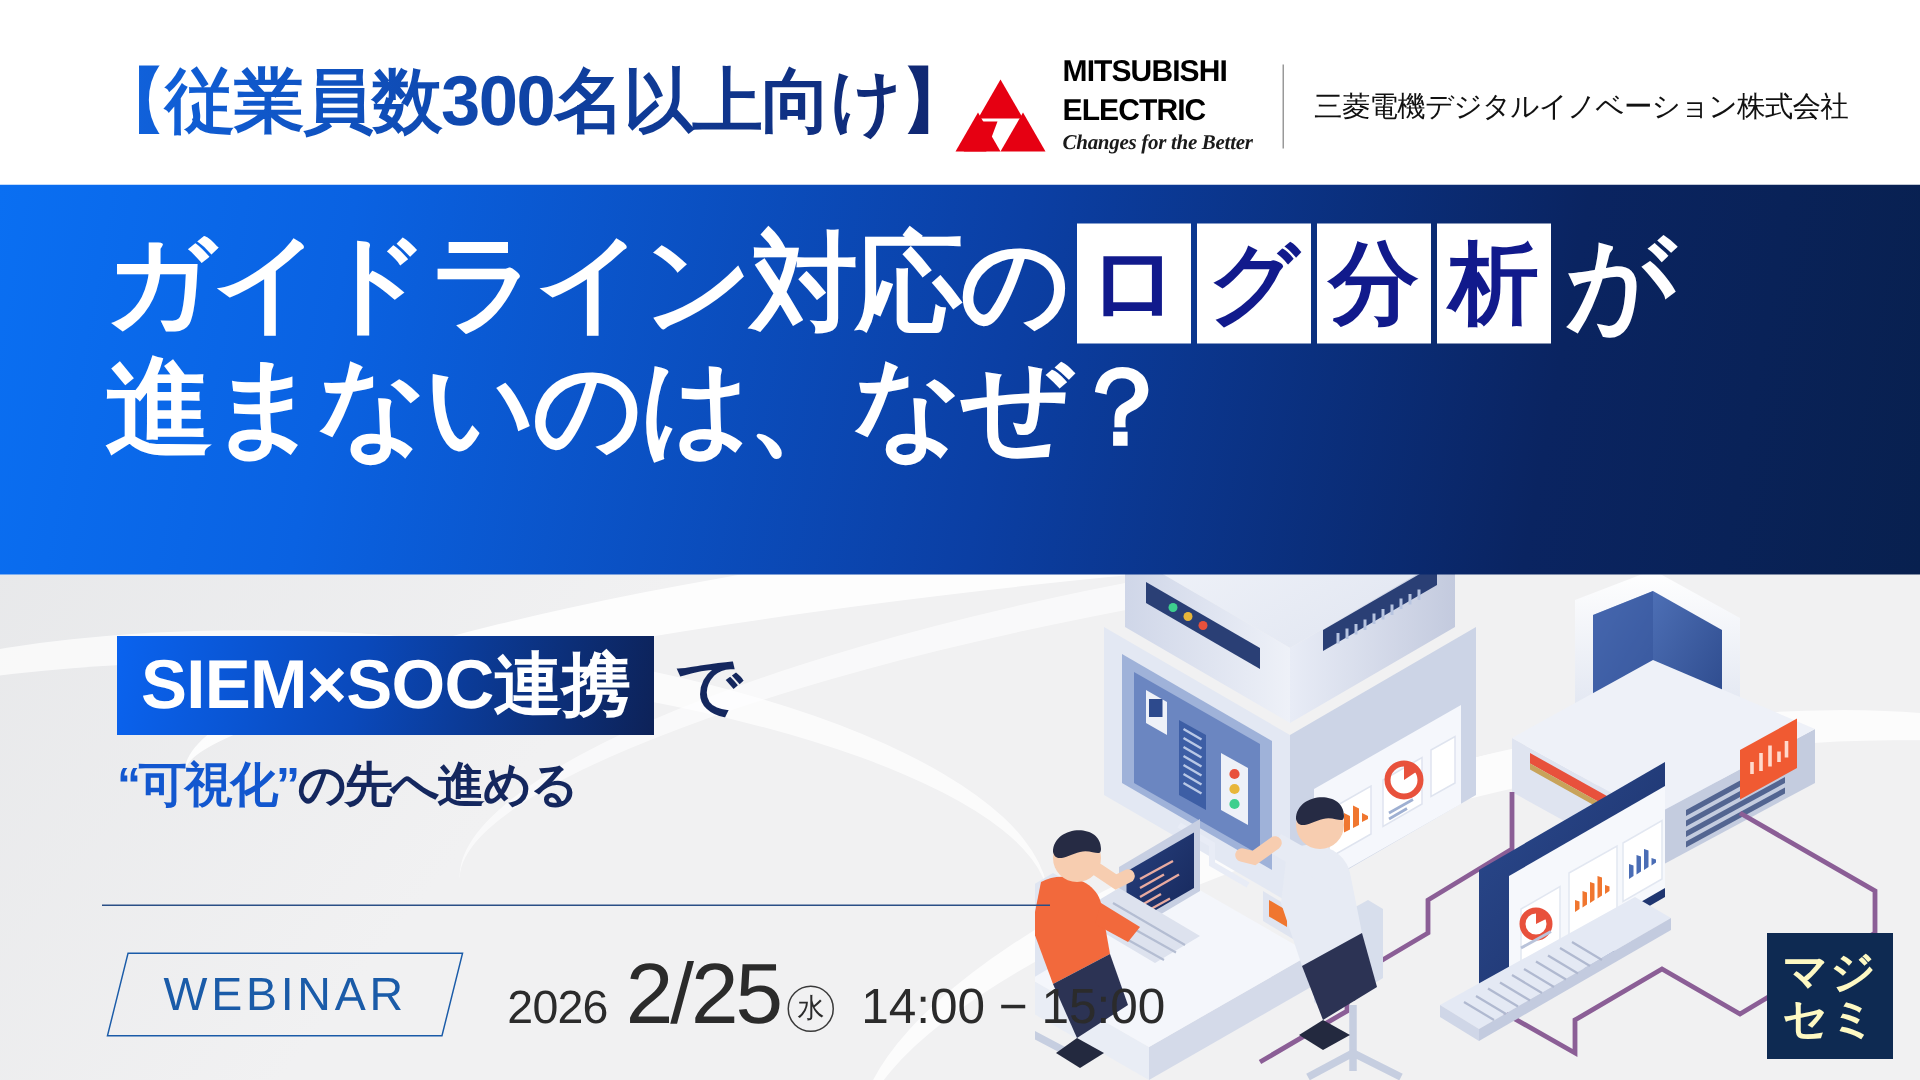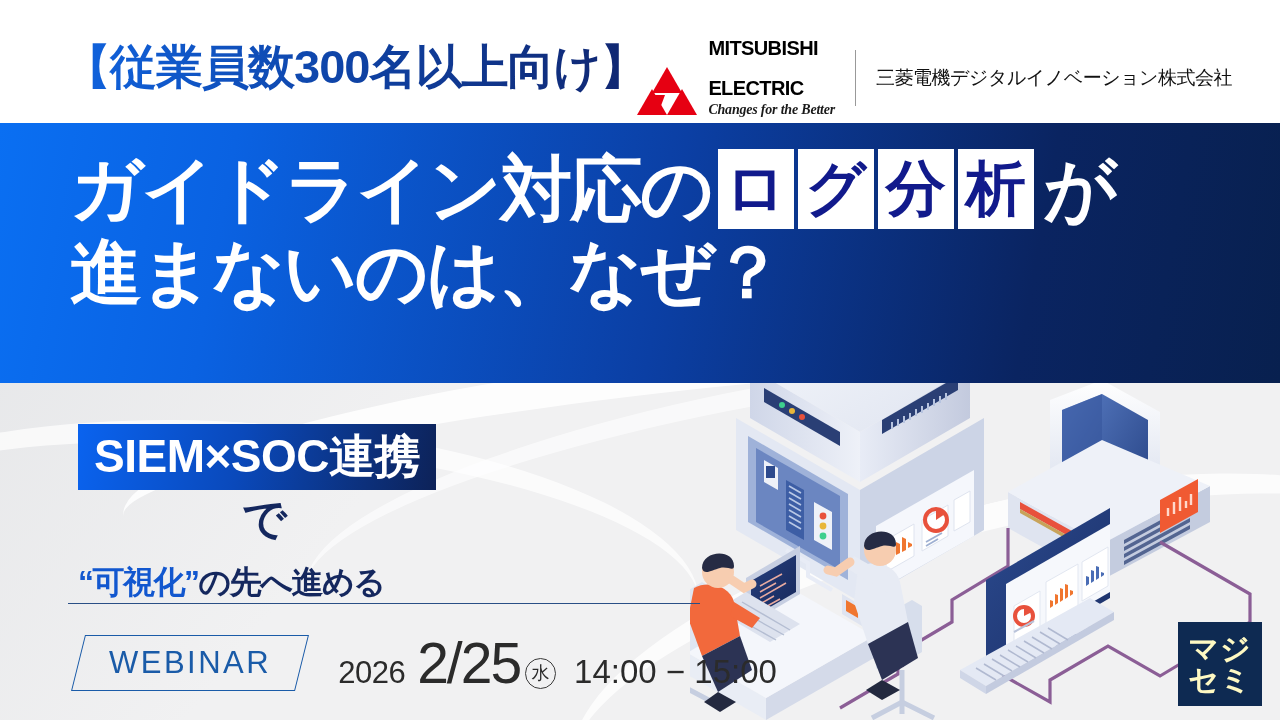--- a/index.html
+++ b/index.html
@@ -48,21 +48,21 @@
 
   
   .logo-wrap { position:absolute; right:48px; top:38px; display:flex; align-items:center; gap:0; }
   .me-mark { display:flex; align-items:flex-end; gap:10px; }
   .diamonds { width:62px; height:52px; }
   .me-words { display:flex; flex-direction:column; line-height:1; }
   .me-words .l1,.me-words .l2 {
     font-size:20px; font-weight:700; letter-spacing:-0.6px; color:#000000;
     font-family:"Liberation Sans",sans-serif;
   }
-  .me-words .l2 { margin-top:20px; }
+  .me-words .l2 { margin-top:6px; }
   .me-tag {
     font-family:"Liberation Serif","DejaVu Serif",serif;
     font-style:italic; font-weight:700; font-size:14px; color:#1a1a1a; margin-top:5px;
     letter-spacing:-0.2px;
   }
   .vbar { width:1px; height:56px; background:#999; margin:0 20px; align-self:center; }
   .co-name { font-size:19px; color:#111; letter-spacing:-0.5px; white-space:nowrap; }
 
   
   .band {
@@ -82,21 +82,21 @@
     background:#fff; color:#111a8c; font-size:60px; font-weight:700;
     width:76px; height:80px; display:flex; align-items:center; justify-content:center;
     line-height:1; letter-spacing:0;
   }
 
   
   .illus { position:absolute; left:690px; top:250px; width:590px; height:470px; z-index:3; }
 
   
   .sub { position:absolute; left:78px; top:424px; z-index:6; }
-  .sub-row1 { display:flex; align-items:center; white-space:nowrap;flex-direction:column; }
+  .sub-row1 { display:flex; align-items:center; white-space:nowrap; }
   .siembox {
     background:linear-gradient(100deg,#0a63ef 0%, #0a49bb 45%, #0d2258 100%);
     color:#fff; font-size:46px; font-weight:700; letter-spacing:-0.5px;
     padding:8px 16px 10px 16px; line-height:1.05;
   }
   .de { font-size:44px; font-weight:700; color:#14275e; margin-left:14px; letter-spacing:-1px; }
   .sub-row2 { margin-top:12px; font-size:32px; font-weight:700; letter-spacing:-1.5px; white-space:nowrap; }
   .sub-row2 .dark { color:#14275e; }
   .sub-row2 .bright { color:#1257cf; }
 

